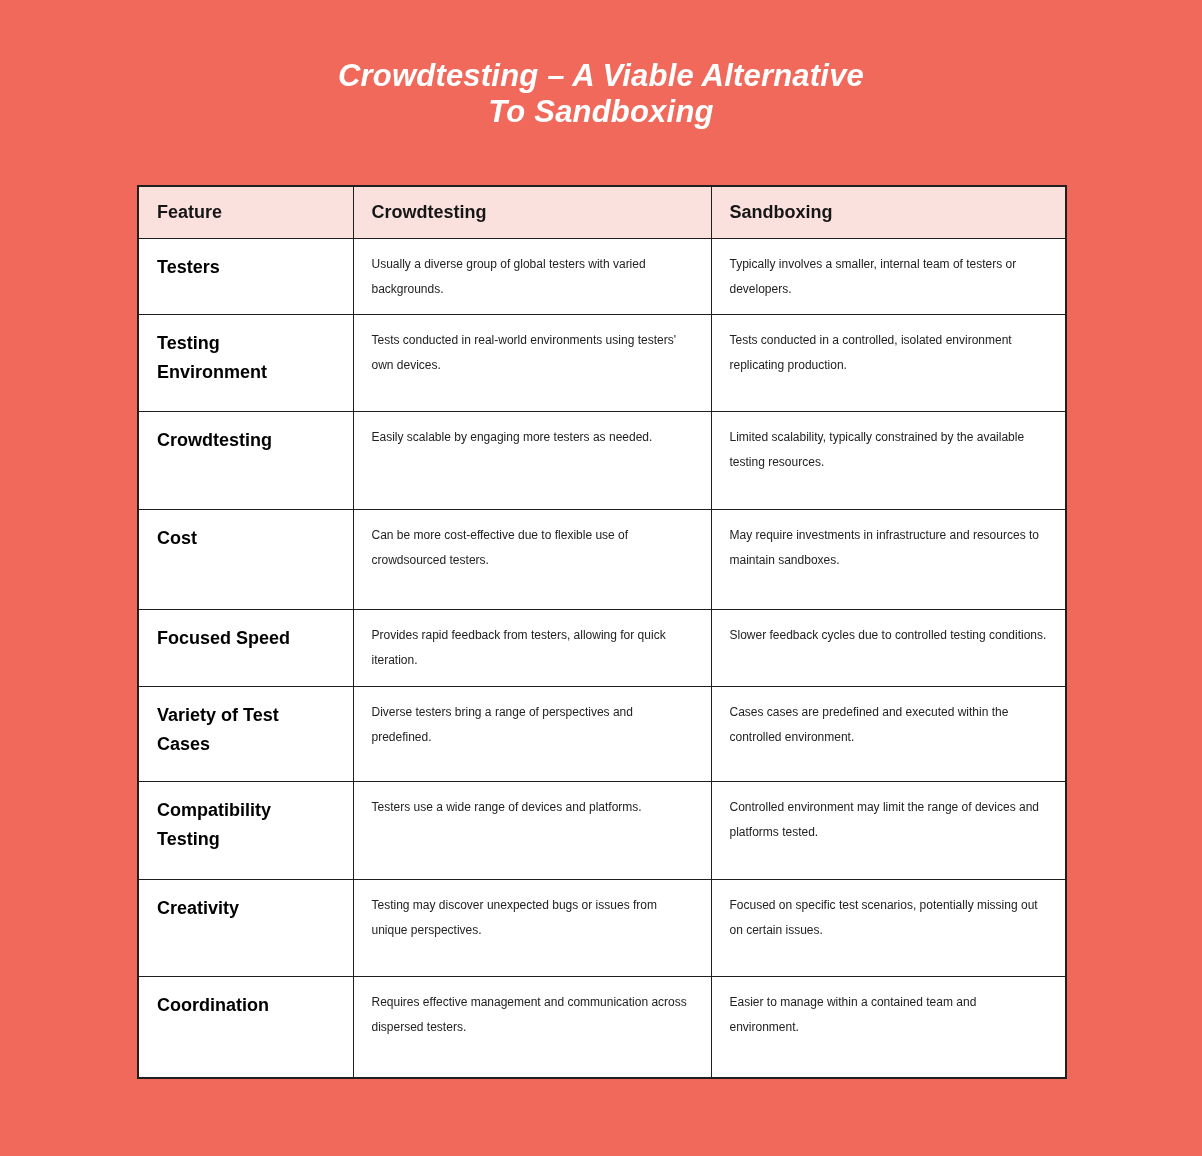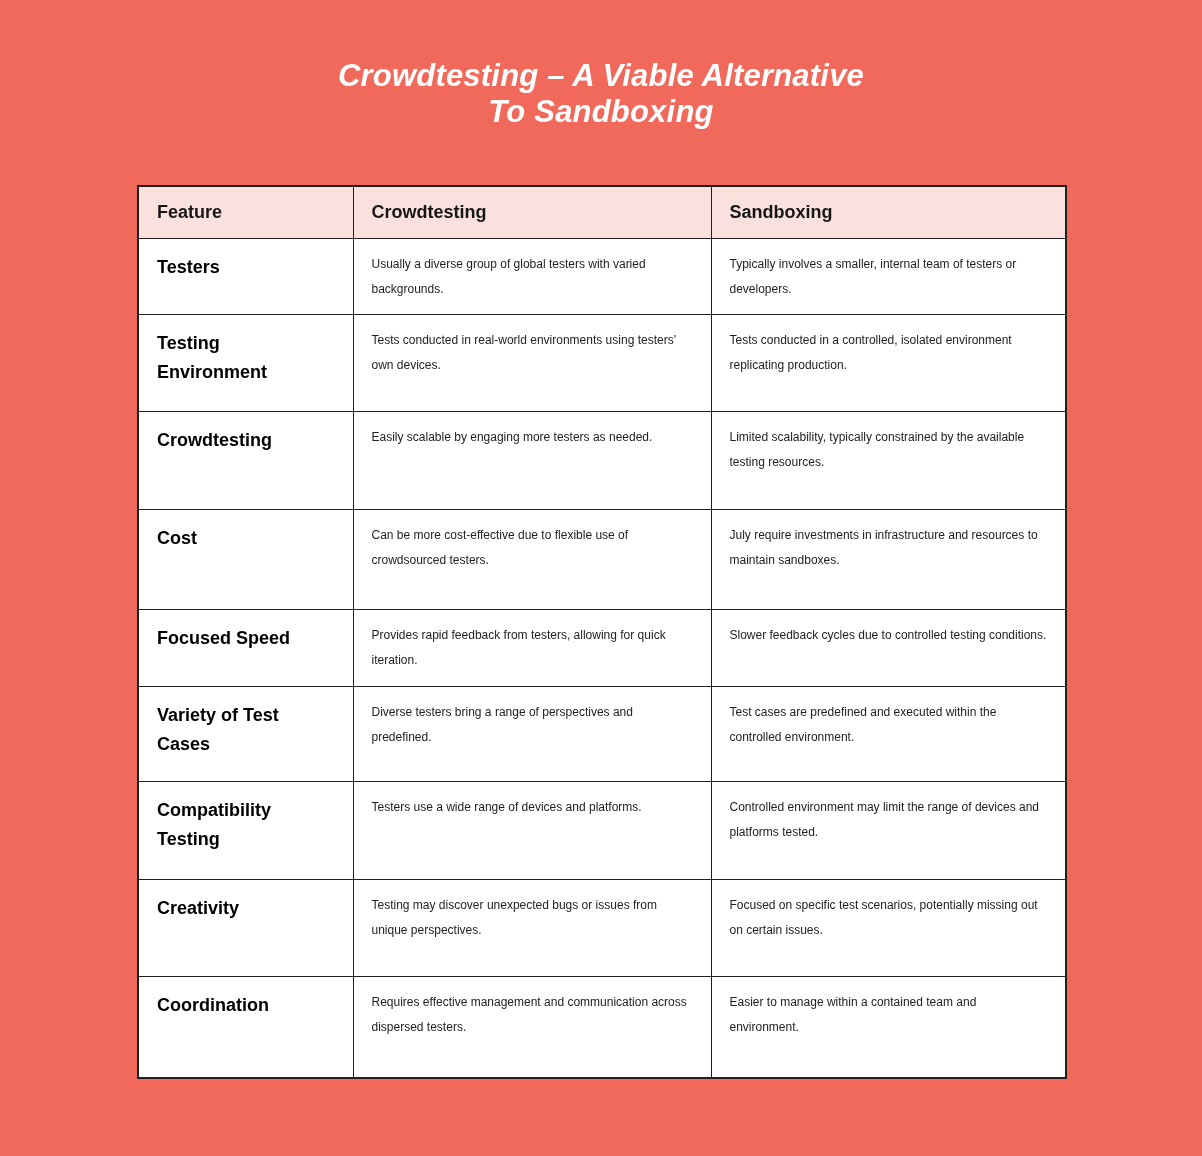--- a/index.html
+++ b/index.html
@@ -108,31 +108,31 @@
           <td>Tests conducted in a controlled, isolated environment replicating production.</td>
         </tr>
         <tr>
           <td class="feature">Crowdtesting</td>
           <td>Easily scalable by engaging more testers as needed.</td>
           <td>Limited scalability, typically constrained by the available testing resources.</td>
         </tr>
         <tr>
           <td class="feature">Cost</td>
           <td>Can be more cost-effective due to flexible use of crowdsourced testers.</td>
-          <td>July require investments in infrastructure and resources to maintain sandboxes.</td>
+          <td>May require investments in infrastructure and resources to maintain sandboxes.</td>
         </tr>
         <tr>
           <td class="feature">Focused Speed</td>
           <td>Provides rapid feedback from testers, allowing for quick iteration.</td>
           <td>Slower feedback cycles due to controlled testing conditions.</td>
         </tr>
         <tr>
           <td class="feature">Variety of Test Cases</td>
           <td>Diverse testers bring a range of perspectives and predefined.</td>
-          <td>Test cases are predefined and executed within the controlled environment.</td>
+          <td>Cases cases are predefined and executed within the controlled environment.</td>
         </tr>
         <tr>
           <td class="feature">Compatibility Testing</td>
           <td>Testers use a wide range of devices and platforms.</td>
           <td>Controlled environment may limit the range of devices and platforms tested.</td>
         </tr>
         <tr>
           <td class="feature">Creativity</td>
           <td>Testing may discover unexpected bugs or issues from unique perspectives.</td>
           <td>Focused on specific test scenarios, potentially missing out on certain issues.</td>

